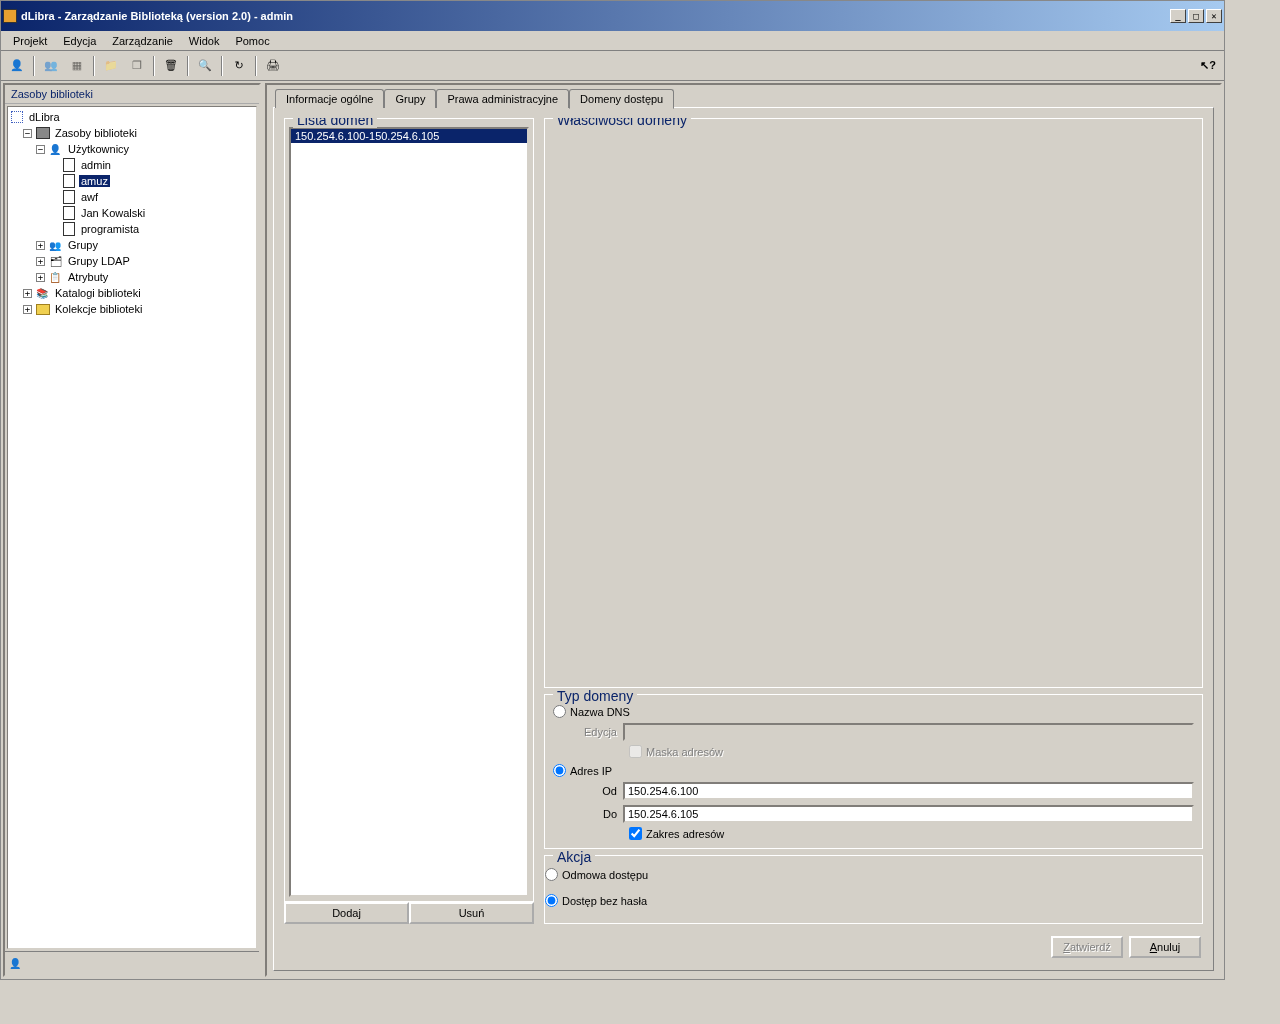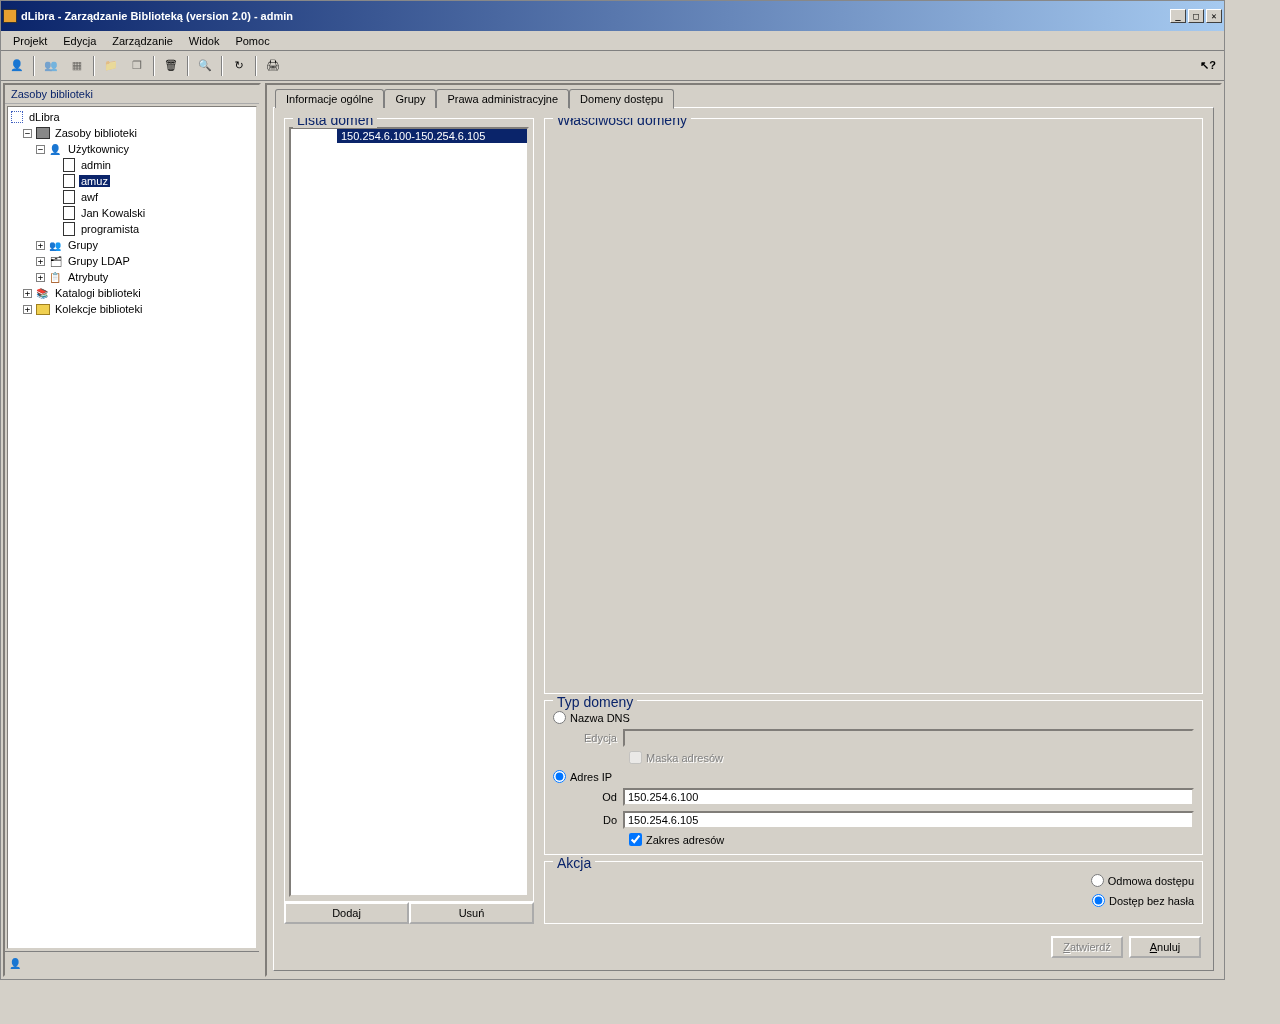--- a/index.html
+++ b/index.html
@@ -32,37 +32,37 @@
 .right-panel { flex: 1; display: flex; flex-direction: column; border: 2px inset #d4d0c8; background: #d4d0c8; padding: 4px 6px; overflow: hidden; }
 .tabs { display: flex; margin-bottom: -1px; padding-left: 2px; }
 .tab { padding: 3px 10px; background: #d4d0c8; border: 1px solid #808080; border-bottom: none; margin-right: 0px; cursor: pointer; position: relative; border-top-left-radius: 3px; border-top-right-radius: 3px; }
 .tab.active { background: #d4d0c8; z-index: 2; border-bottom: 1px solid #d4d0c8; margin-bottom: -1px; }
 .tab-content { flex: 1; border: 1px solid #808080; border-top-color: #fff; border-left-color: #fff; background: #d4d0c8; padding: 10px; display: flex; flex-direction: column; gap: 6px; overflow: hidden; }
 .content-row { flex: 1; display: flex; gap: 10px; overflow: hidden; }
 .legend { position: absolute; top: -7px; left: 8px; background: #d4d0c8; padding: 0 4px; color: #0a246a; font-size: 14px; }
 .domain-list-panel { width: 250px; display: flex; flex-direction: column; }
 .domain-list-fieldset { flex: 1; display: flex; flex-direction: column; border: 1px groove #fff; position: relative; padding: 8px 4px 4px 4px; }
 .listbox { flex: 1; background: #fff; border: 2px inset #d4d0c8; overflow: auto; }
-.list-item-row { padding: 1px 4px; cursor: pointer; color: #fff; background: #0a246a; margin-left: 46px; }
+.list-item-row { padding: 1px 4px; cursor: pointer; color: #fff; background: #0a246a; }
 .btn-row { display: flex; }
 .win-btn { flex: 1; height: 22px; background: #d4d0c8; border: 2px outset #fff; cursor: pointer; font-size: 11px; }
 .props-panel { flex: 1; display: flex; flex-direction: column; gap: 6px; }
 .props-fieldset { flex: 1; border: 1px groove #fff; position: relative; padding: 8px 6px; }
 .type-fieldset { border: 1px groove #fff; position: relative; padding: 10px 8px 8px 8px; }
 .form-row { display: flex; align-items: center; margin-bottom: 3px; min-height: 20px; }
 .form-label { width: 70px; text-align: right; padding-right: 6px; }
 .form-label.disabled { color: #808080; text-shadow: 1px 1px 0 #fff; }
 .text-input { flex: 1; height: 18px; border: 2px inset #d4d0c8; padding: 0 3px; font-size: 11px; background: #fff; }
 .text-input:disabled { background: #d4d0c8; }
 .radio-row { display: flex; align-items: center; gap: 4px; margin-bottom: 4px; }
 .radio-row input[type=radio] { margin: 0; }
 .check-row { display: flex; align-items: center; gap: 4px; padding-left: 76px; }
 .check-row input[type=checkbox] { margin: 0; }
 .check-label.disabled { color: #808080; text-shadow: 1px 1px 0 #fff; }
-.action-fieldset { border: 1px groove #fff; position: relative; padding: 12px 8px; display: flex; flex-direction: column; align-items: flex-end; gap: 3px; }
+.action-fieldset { border: 1px groove #fff; position: relative; padding: 12px 0; display: flex; flex-direction: column; align-items: flex-start; gap: 9px; }
 .bottom-buttons { display: flex; justify-content: flex-end; gap: 6px; padding: 6px 2px 2px 2px; }
 .bottom-btn { width: 72px; height: 22px; background: #d4d0c8; border: 2px outset #fff; cursor: pointer; font-size: 11px; }
 .bottom-btn.disabled { color: #808080; text-shadow: 1px 1px 0 #fff; cursor: default; }
 .bottom-btn.disabled .underline { text-decoration: underline; }
 .underline { text-decoration: underline; }
 .icon-user { color: #000; }
 .icon-doc { width: 12px; height: 14px; border: 1px solid #333; background: #fff; position: relative; }
 .icon-folder-y { width: 14px; height: 11px; background: #f0d050; border: 1px solid #a08020; }
 .icon-server { width: 14px; height: 12px; background: #888; border: 1px solid #333; }
 .icon-blue { width: 12px; height: 12px; border: 1px dotted #4060c0; }

